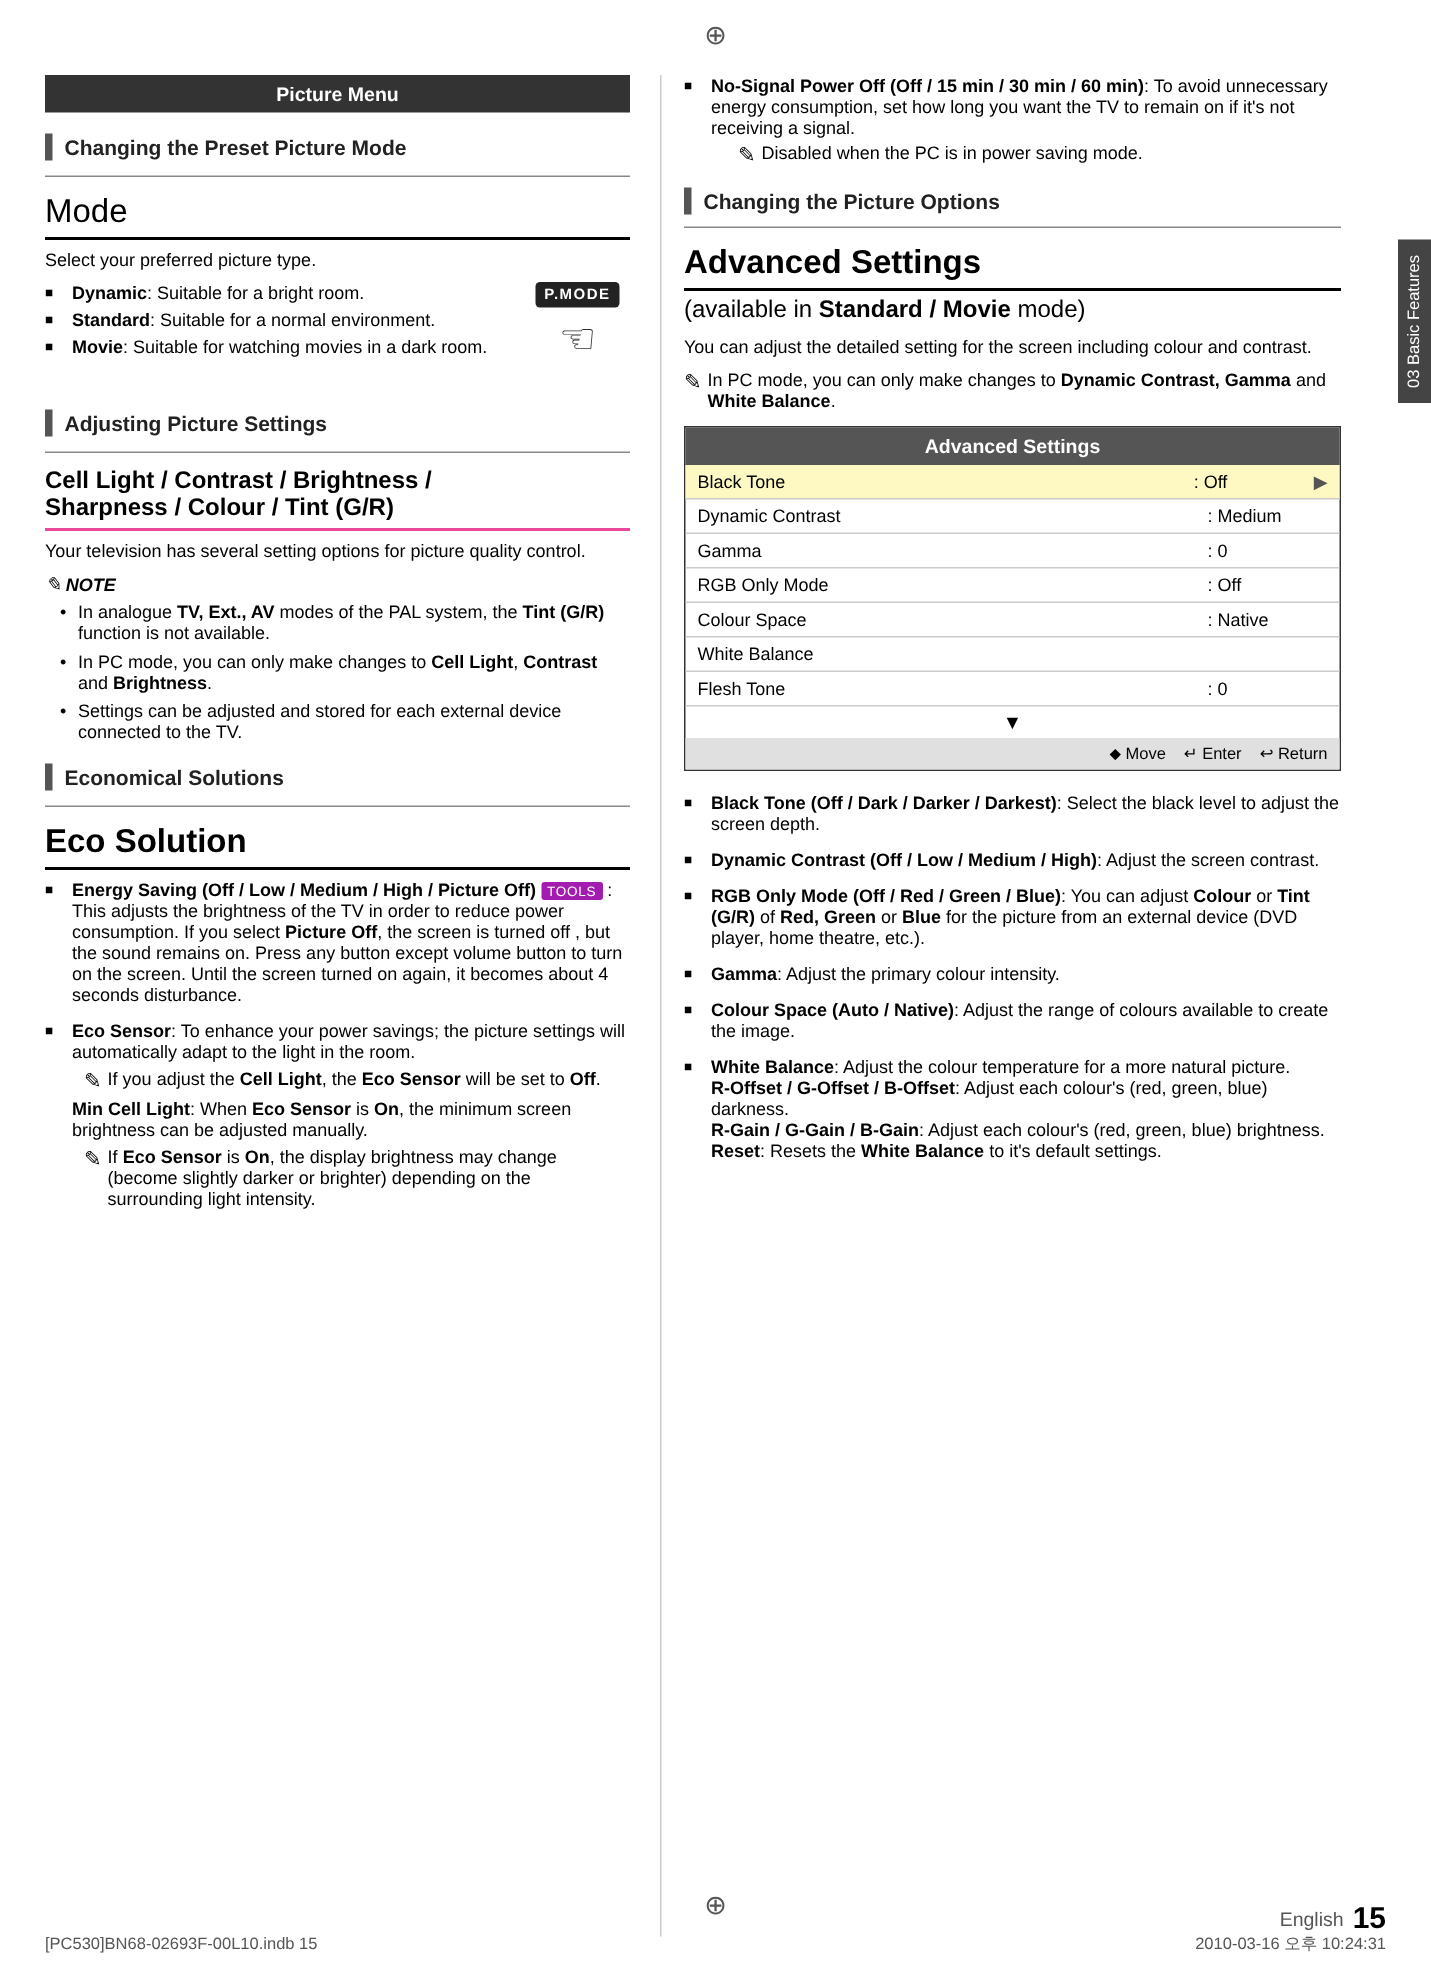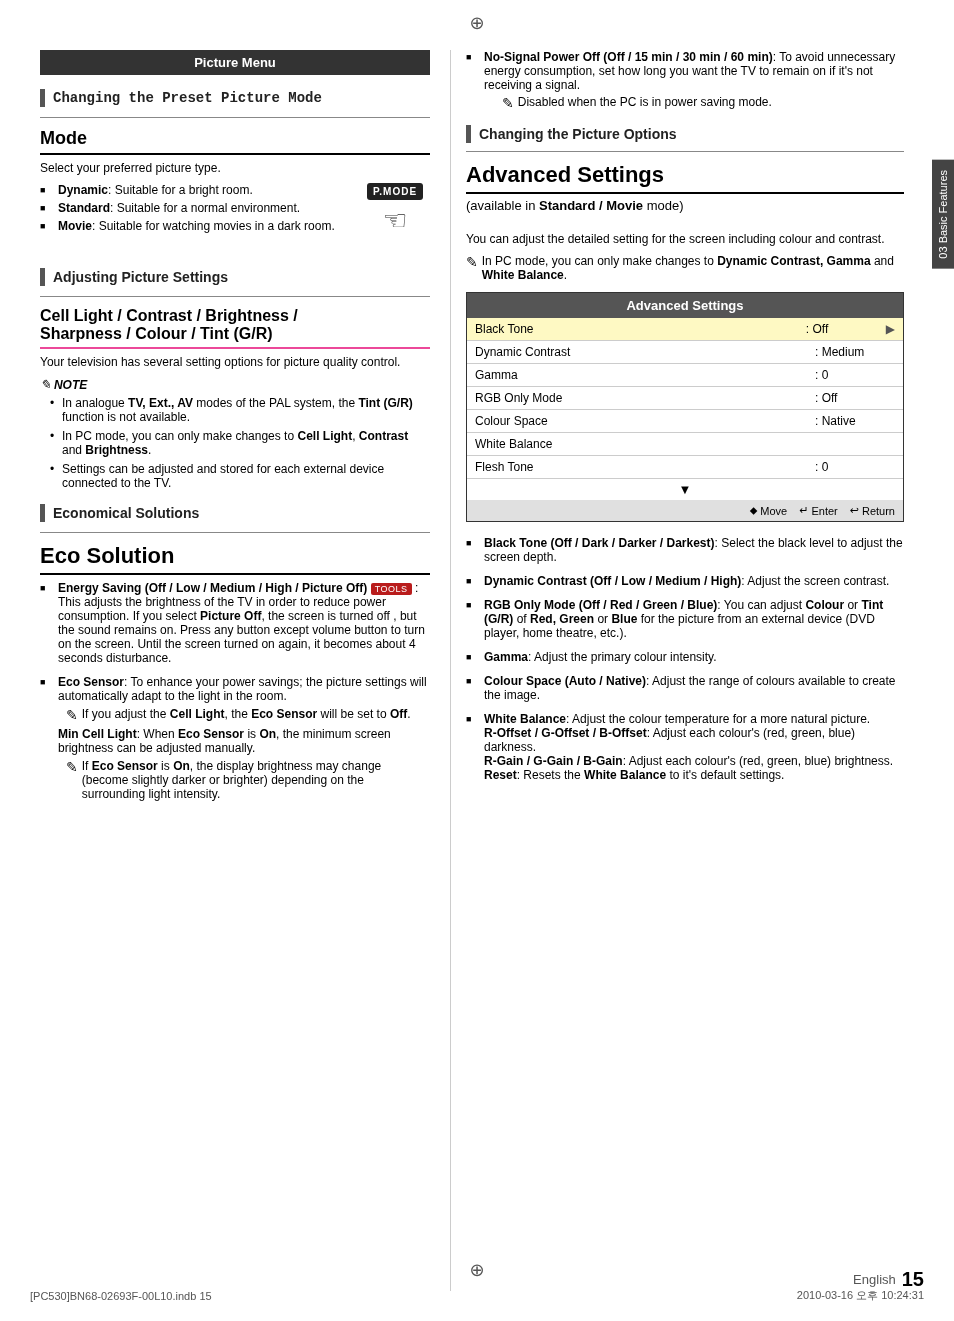--- a/index.html
+++ b/index.html
@@ -11,21 +11,20 @@
       font-size: 13px;
       color: #000;
       position: relative;
     }
     .page-container {
       width: 954px;
       min-height: 1321px;
       padding: 20px 0 30px 0;
       display: flex;
       flex-direction: column;
-      align-items: center;
     }
     
     .crosshair-top {
       position: absolute;
       top: 12px;
       left: 50%;
       transform: translateX(-50%);
       font-size: 18px;
       color: #555;
     }
@@ -93,22 +92,22 @@
       align-self: stretch;
       min-height: 18px;
     }
     .section-title {
       font-size: 14px;
       font-weight: bold;
       color: #222;
     }
     
     .mode-title {
-      font-size: 18px;
-      font-weight: bold;
+      font-size: 22px;
+      font-weight: normal;
       margin-bottom: 6px;
       border-bottom: 2px solid #000;
       padding-bottom: 4px;
     }
     .mode-desc {
       font-size: 12px;
       margin-bottom: 8px;
     }
     .mode-list {
       list-style: none;
@@ -144,21 +143,20 @@
       letter-spacing: 1px;
     }
     .pmode-hand {
       font-size: 28px;
       margin-top: 4px;
       color: #333;
     }
     
     .adj-header {
       margin-top: 10px;
-      font-family: Liberation Mono, monospace;
     }
     .cell-desc {
       font-size: 12px;
       margin: 6px 0 8px 0;
     }
     .note-section {
       margin-bottom: 8px;
     }
     .note-label {
       font-size: 12px;
@@ -252,22 +250,22 @@
     }
     
     .adv-settings-title {
       font-size: 22px;
       font-weight: bold;
       margin: 10px 0 4px 0;
       border-bottom: 2px solid #000;
       padding-bottom: 4px;
     }
     .adv-available {
-      font-size: 13px;
-      margin-bottom: 19px;
+      font-size: 16px;
+      margin-bottom: 8px;
     }
     .adv-desc {
       font-size: 12px;
       margin-bottom: 8px;
     }
     .adv-pc-note {
       font-size: 12px;
       margin-bottom: 10px;
       display: flex;
       align-items: flex-start;
@@ -362,21 +360,21 @@
     .english-label {
       font-size: 13px;
       color: #555;
     }
     b { font-weight: bold; }
     .changing-options-header {
       margin-top: 8px;
     }
     .tools-badge {
       display: inline-block;
-      background: #b91c1c;
+      background: #a21caf;
       color: #fff;
       font-size: 9px;
       padding: 1px 4px;
       border-radius: 2px;
       vertical-align: middle;
       letter-spacing: 0.5px;
     }
     .pencil-icon {
       font-size: 13px;
       margin-right: 3px;

